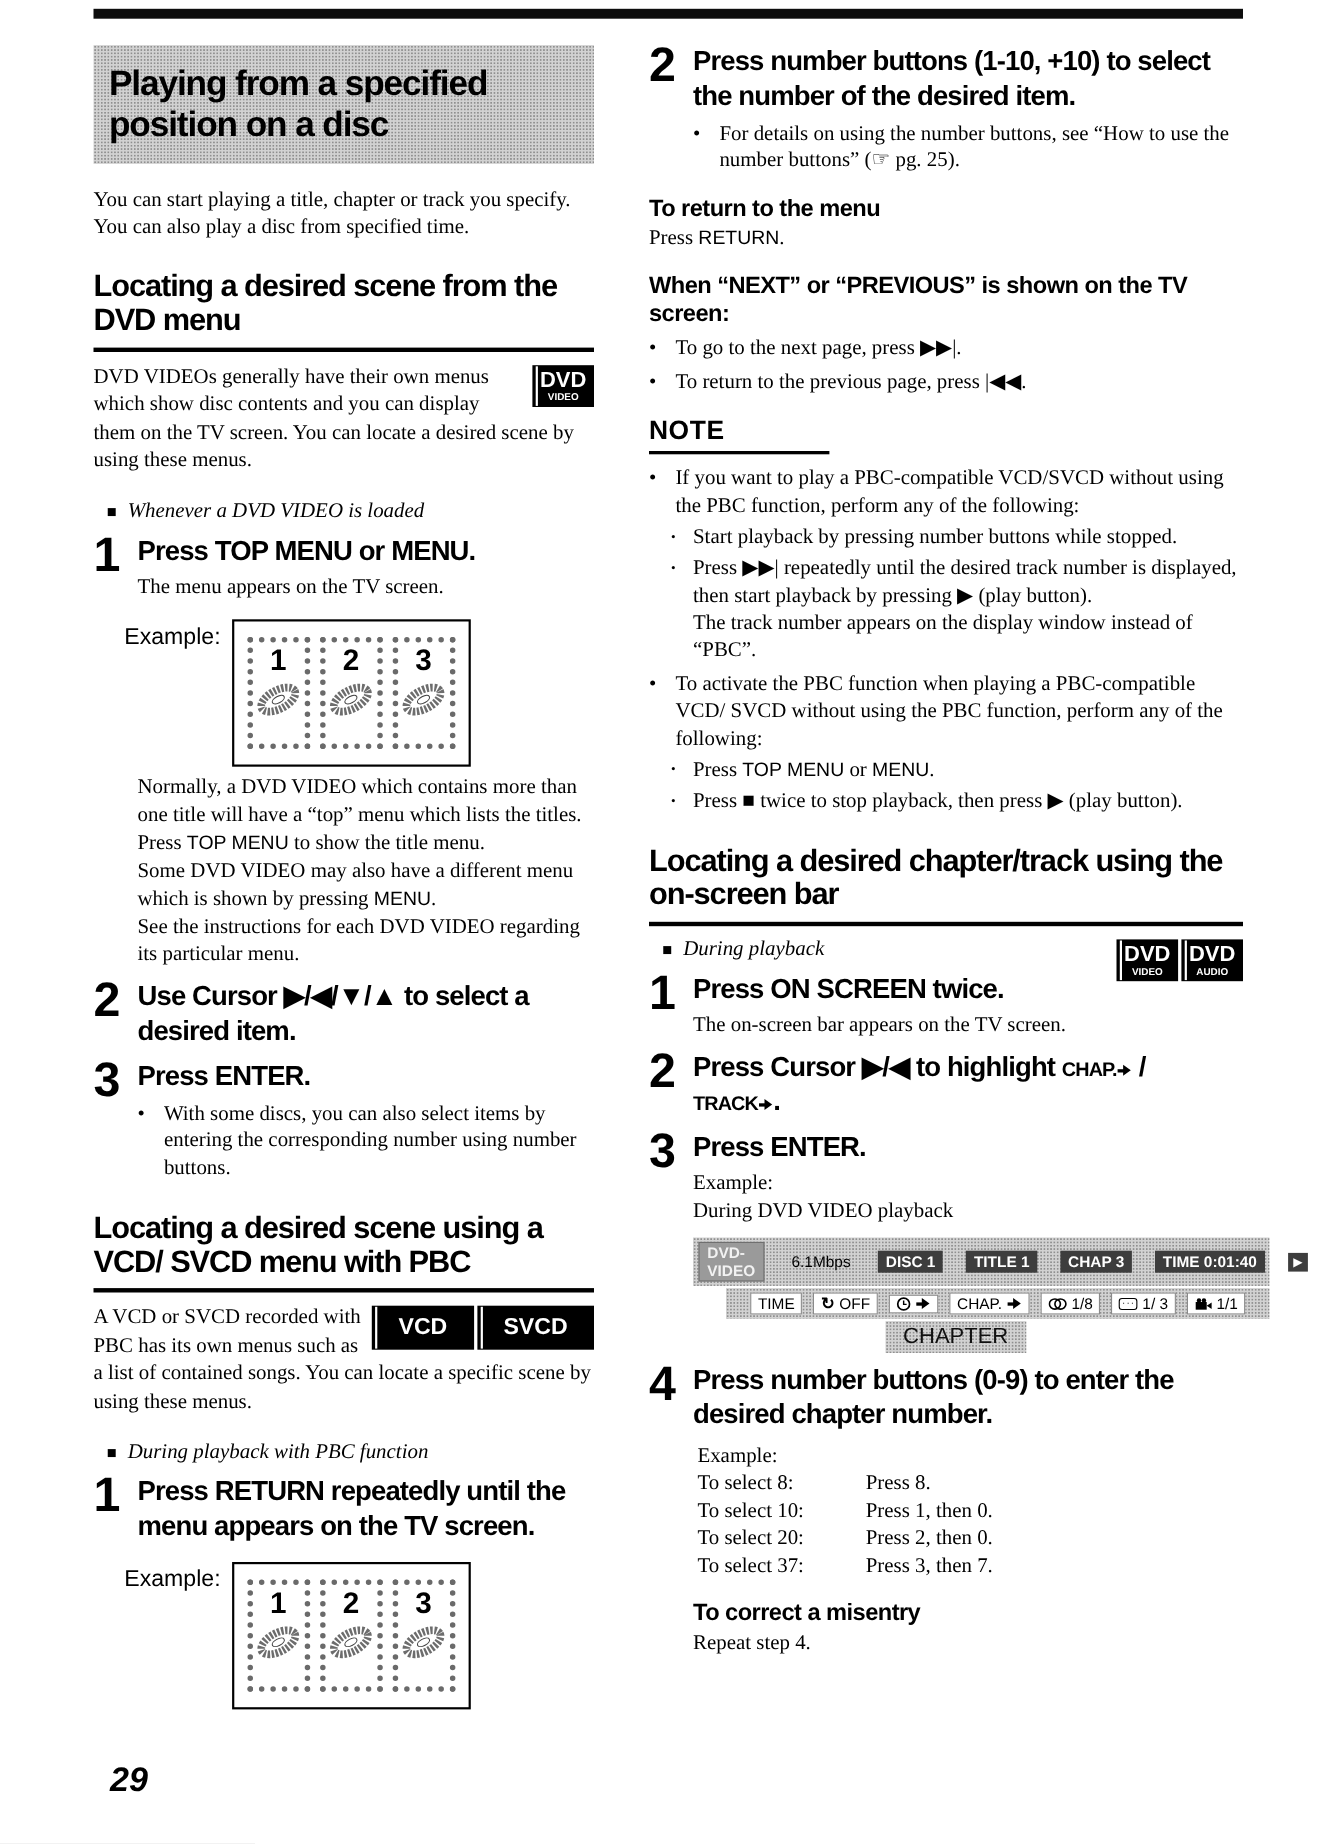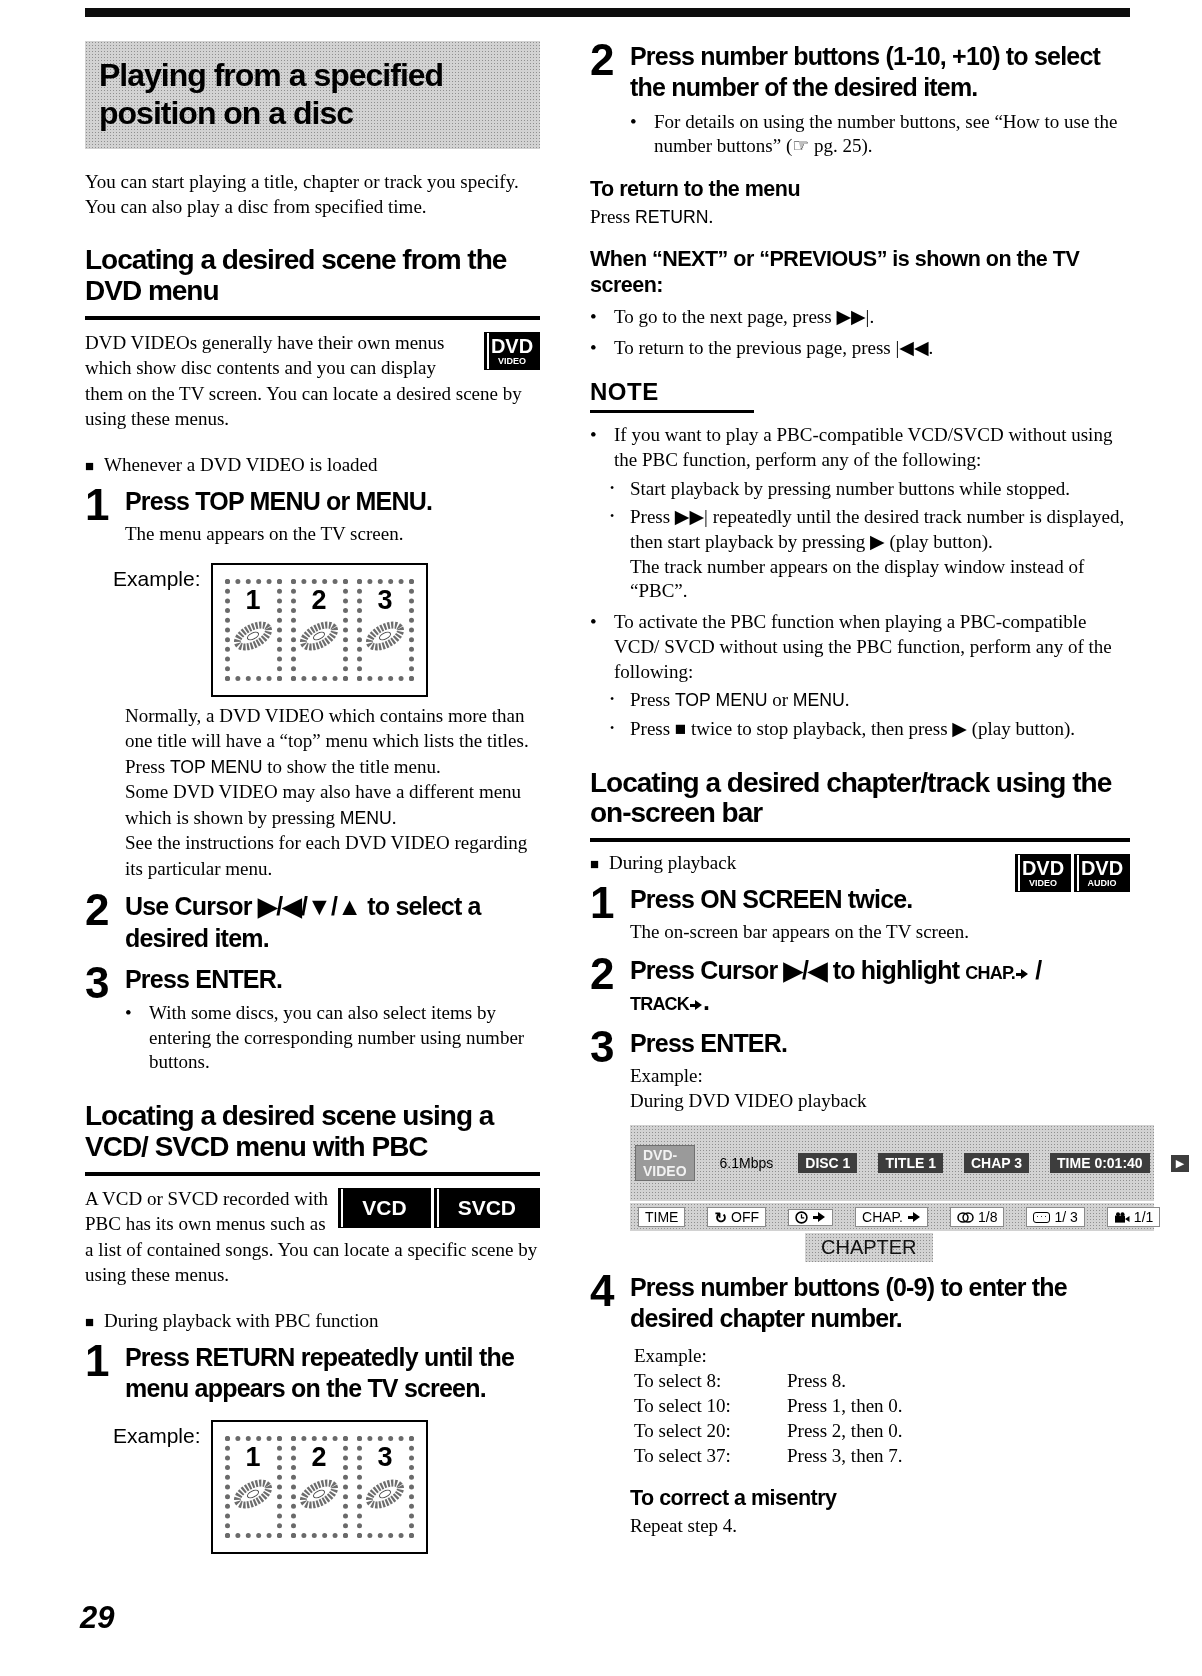--- a/index.html
+++ b/index.html
@@ -29,21 +29,21 @@
     font-family:"Liberation Sans",sans-serif;font-weight:bold;font-size:32px;
     line-height:1.18;letter-spacing:-1px;}
   
   .body-p{font-size:19px;line-height:1.34;margin:0 0 14px 0;}
   .section-heading{font-family:"Liberation Sans",sans-serif;font-weight:bold;
     font-size:28px;line-height:1.1;letter-spacing:-1px;margin:26px 0 0 0;
     padding-bottom:9px;border-bottom:4px solid #000;}
   .section-body{margin-top:10px;}
   .para-with-badge{overflow:hidden;margin-top:10px;}
   .para-with-badge .body-p{margin-bottom:8px;}
-  .condition{font-size:19px;margin:14px 0 2px 0;}
+  .condition{font-size:19px;margin:14px 0 2px 12px;font-style:italic;}
   .condition .sq{font-size:15px;margin-right:10px;}
   
   .step{display:flex;margin-top:10px;}
   .step-num{font-family:"Liberation Sans",sans-serif;font-weight:bold;
     font-size:44px;line-height:0.85;width:40px;flex:0 0 40px;letter-spacing:-2px;}
   .step-body{flex:1;}
   .step-title{font-family:"Liberation Sans",sans-serif;font-weight:bold;
     font-size:25px;line-height:1.25;letter-spacing:-0.8px;}
   .step-sub{font-size:19px;line-height:1.3;margin-top:5px;}
   .bullet{display:flex;font-size:19px;line-height:1.3;margin-top:6px;}
@@ -82,42 +82,42 @@
   .plain-line{font-size:19px;line-height:1.3;}
   
   .tag{font-family:"Liberation Sans",sans-serif;font-weight:bold;font-size:18px;}
   .arr{display:inline-block;width:12px;height:10px;position:relative;
     vertical-align:baseline;margin:0 1px;}
   .arr::before{content:"";position:absolute;left:0;top:3.5px;width:6px;height:3px;background:#000;}
   .arr::after{content:"";position:absolute;left:5px;top:0;width:0;height:0;
     border-left:7px solid #000;border-top:5px solid transparent;border-bottom:5px solid transparent;}
   
   .osb{margin-top:12px;width:524px;font-family:"Liberation Sans",sans-serif;}
-  .osb-row1{display:flex;align-items:center;gap:21px;padding:20px 5px;}
+  .osb-row1{display:flex;align-items:center;gap:21px;padding:4px 5px;}
   .osb-dvdlabel{background:#9a9a9a;border:1px solid #6f6f6f;color:#f2f2f2;
     font-weight:bold;font-size:14px;padding:1px 7px;}
   .osb-bitrate{color:#000;font-size:14px;padding:0 4px;}
   .osb-cell-dark{background:#3d3d3d;color:#fff;font-weight:bold;font-size:14px;
     padding:2px 7px;white-space:nowrap;}
   .osb-next{background:#3d3d3d;color:#fff;font-size:11px;padding:2px 5px;}
-  .osb-row2{display:flex;align-items:center;gap:22px;padding:4px 8px;margin-top:2px;}
+  .osb-row2{display:flex;align-items:center;gap:10px;padding:4px 22px;margin-top:2px;margin-left:30px;}
   .osb-cell-lite{background:#fff;border:1px solid #8a8a8a;color:#000;font-size:14px;
     padding:1px 6px;display:flex;align-items:center;gap:4px;white-space:nowrap;}
   .osb-row3{margin-top:2px;display:flex;}
   .chapter-chip{margin-left:175px;padding:3px 16px;font-size:20px;color:#111;}
   .sub-ico{display:inline-block;width:17px;height:11px;border:1.4px solid #000;
     border-radius:3px;font-size:9px;line-height:7px;text-align:center;
     letter-spacing:1px;box-sizing:border-box;}
   .rep-ico{font-size:15px;font-weight:bold;line-height:1;}
   
   .ex-table{margin:8px 0 0 4px;font-size:19px;line-height:1.32;}
   .ex-row{display:flex;}
   .ex-row .c1{width:153px;flex:0 0 153px;}
   
-  .page-number{position:absolute;left:80px;bottom:40px;
+  .page-number{position:absolute;left:100px;bottom:40px;
     font-family:"Liberation Sans",sans-serif;font-weight:bold;font-style:italic;
     font-size:31px;}
   .hr-clear{clear:both;}
 </style>
 </head>
 <body>
 
 <div class="page">
 
   <div class="rule-thick"></div>

